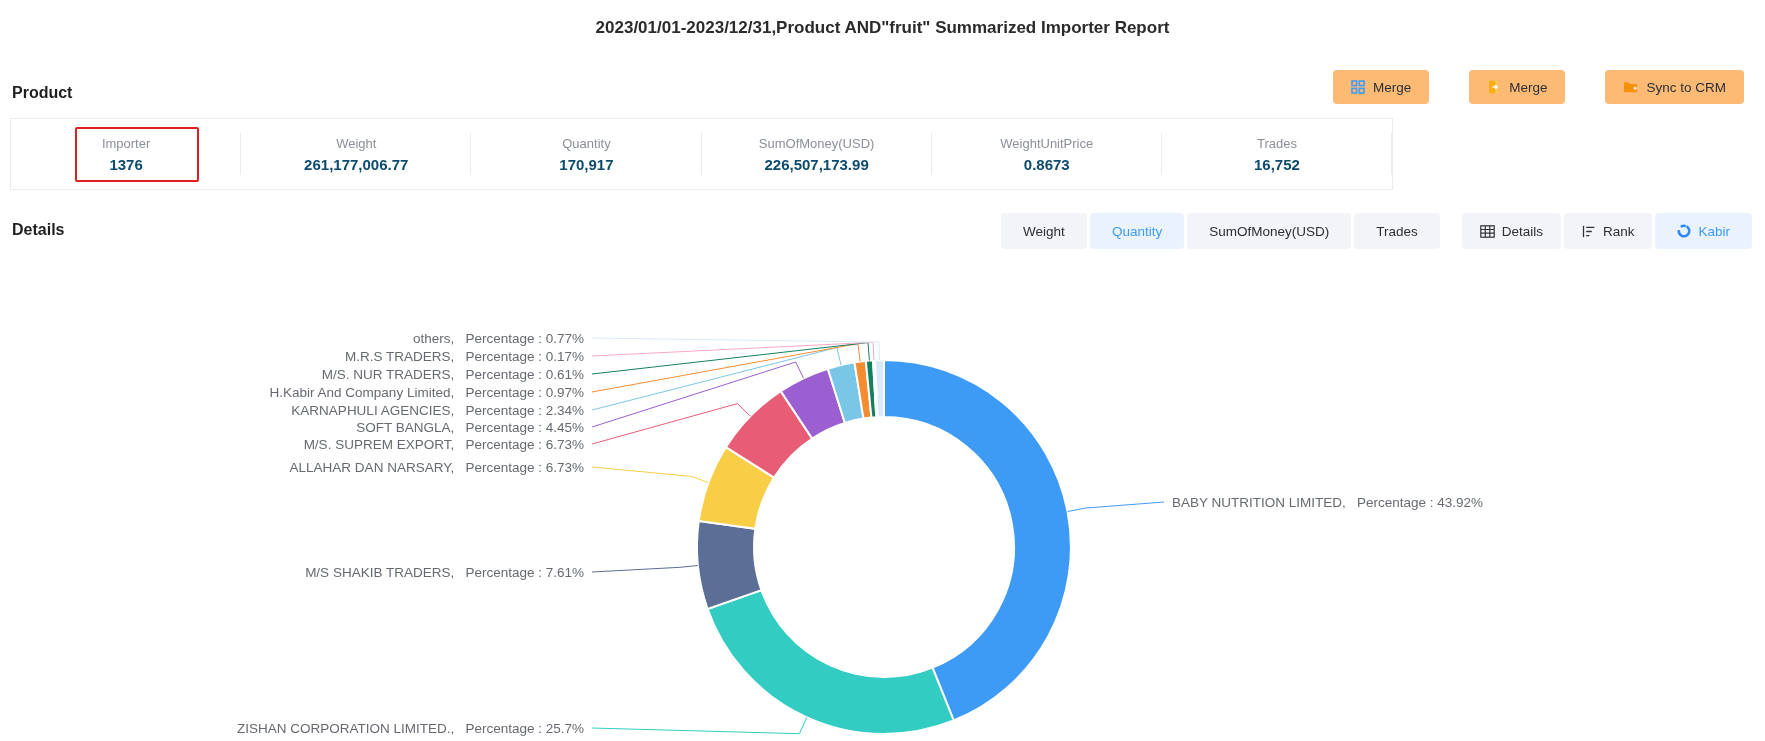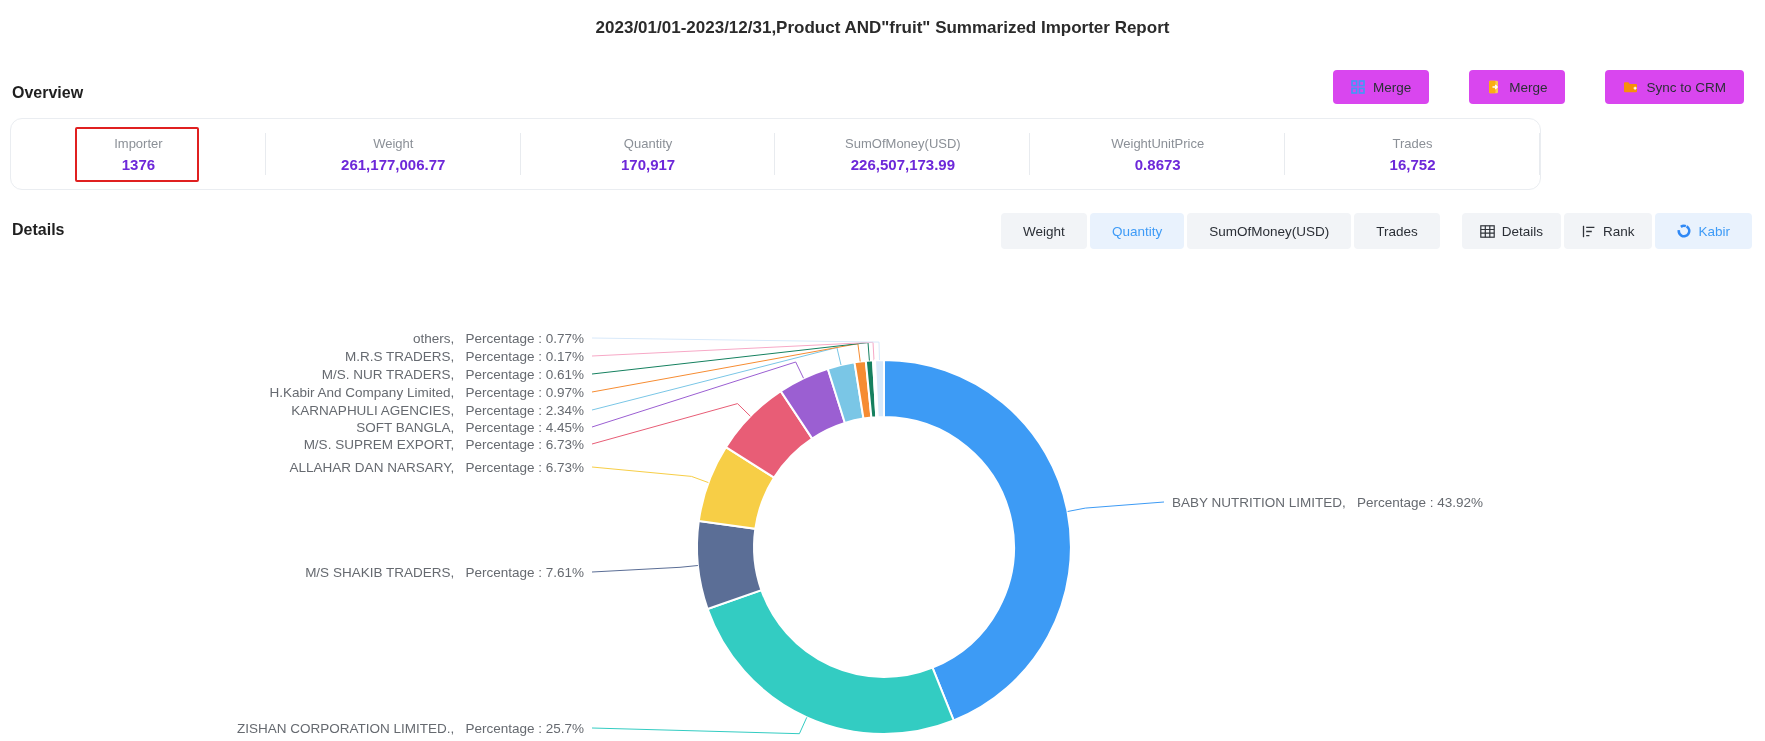--- a/index.html
+++ b/index.html
@@ -13,37 +13,37 @@
     text-align:center; font-size:17px; font-weight:600; color:#2b2b2b;
   }
   .section-heading { position:absolute; left:12px; font-size:16px; font-weight:700; color:#1f1f1f; }
   #overview-heading { top:84px; }
   #details-heading { top:221px; }
 
   
   .actions { position:absolute; top:70px; right:21px; display:flex; }
   .btn {
     height:34px; display:inline-flex; align-items:center; gap:8px;
-    background:#d946ef; border:none; border-radius:4px; padding:0 18px;
+    background:#fdba74; border:none; border-radius:4px; padding:0 18px;
     font-family:inherit; font-size:13.5px; color:#2b2f36; cursor:pointer; margin-left:40px;
   }
   .btn svg { display:block; }
 
   
   .stat-card {
-    position:absolute; top:118px; left:10px; width:1531px; height:72px;
-    border:1px solid #eaedf1; border-radius:12px; background:#fff;
+    position:absolute; top:118px; left:10px; width:1383px; height:72px;
+    border:1px solid #eaedf1; border-radius:0; background:#fff;
     display:flex; align-items:stretch;
   }
   .stat-cell { flex:1; display:flex; flex-direction:column; align-items:center; justify-content:center; gap:5px; position:relative; }
   .stat-cell:not(:last-child)::after {
     content:""; position:absolute; right:0; top:14px; bottom:14px; width:1px; background:#e8ebef;
   }
   .stat-label { font-size:13px; color:#8b9097; }
-  .stat-value { font-size:15px; font-weight:700; color:#6d28d9; }
+  .stat-value { font-size:15px; font-weight:700; color:#0c4a6e; }
   .highlight-box {
     position:absolute; left:64px; top:8px; width:124px; height:55px;
     border:2px solid #e02020; border-radius:2px; pointer-events:none;
   }
 
   
   .tab-rows { position:absolute; top:213px; right:13px; display:flex; align-items:center; }
   .seg-group { display:flex; gap:3px; }
   .seg-group + .seg-group { margin-left:22px; }
   .seg {
@@ -57,21 +57,21 @@
 
   
   .chart-region { position:absolute; top:270px; left:0; width:1765px; height:471px; }
   .pie-label { font-size:13.5px; fill:#666a70; }
 </style>
 </head>
 <body>
 
 <div class="page-title">2023/01/01-2023/12/31,Product AND"fruit" Summarized Importer Report</div>
 
-<div class="section-heading" id="overview-heading">Overview</div>
+<div class="section-heading" id="overview-heading">Product</div>
 
 <div class="actions">
   <button class="btn">
     <span>
       <svg width="14" height="14" viewBox="0 0 14 14">
         <g fill="none" stroke="#3e9bf7" stroke-width="1.6">
           <rect x="1" y="1" width="4.6" height="4.6"></rect>
           <rect x="8.4" y="1" width="4.6" height="4.6"></rect>
           <rect x="1" y="8.4" width="4.6" height="4.6"></rect>
           <rect x="8.4" y="8.4" width="4.6" height="4.6"></rect>

